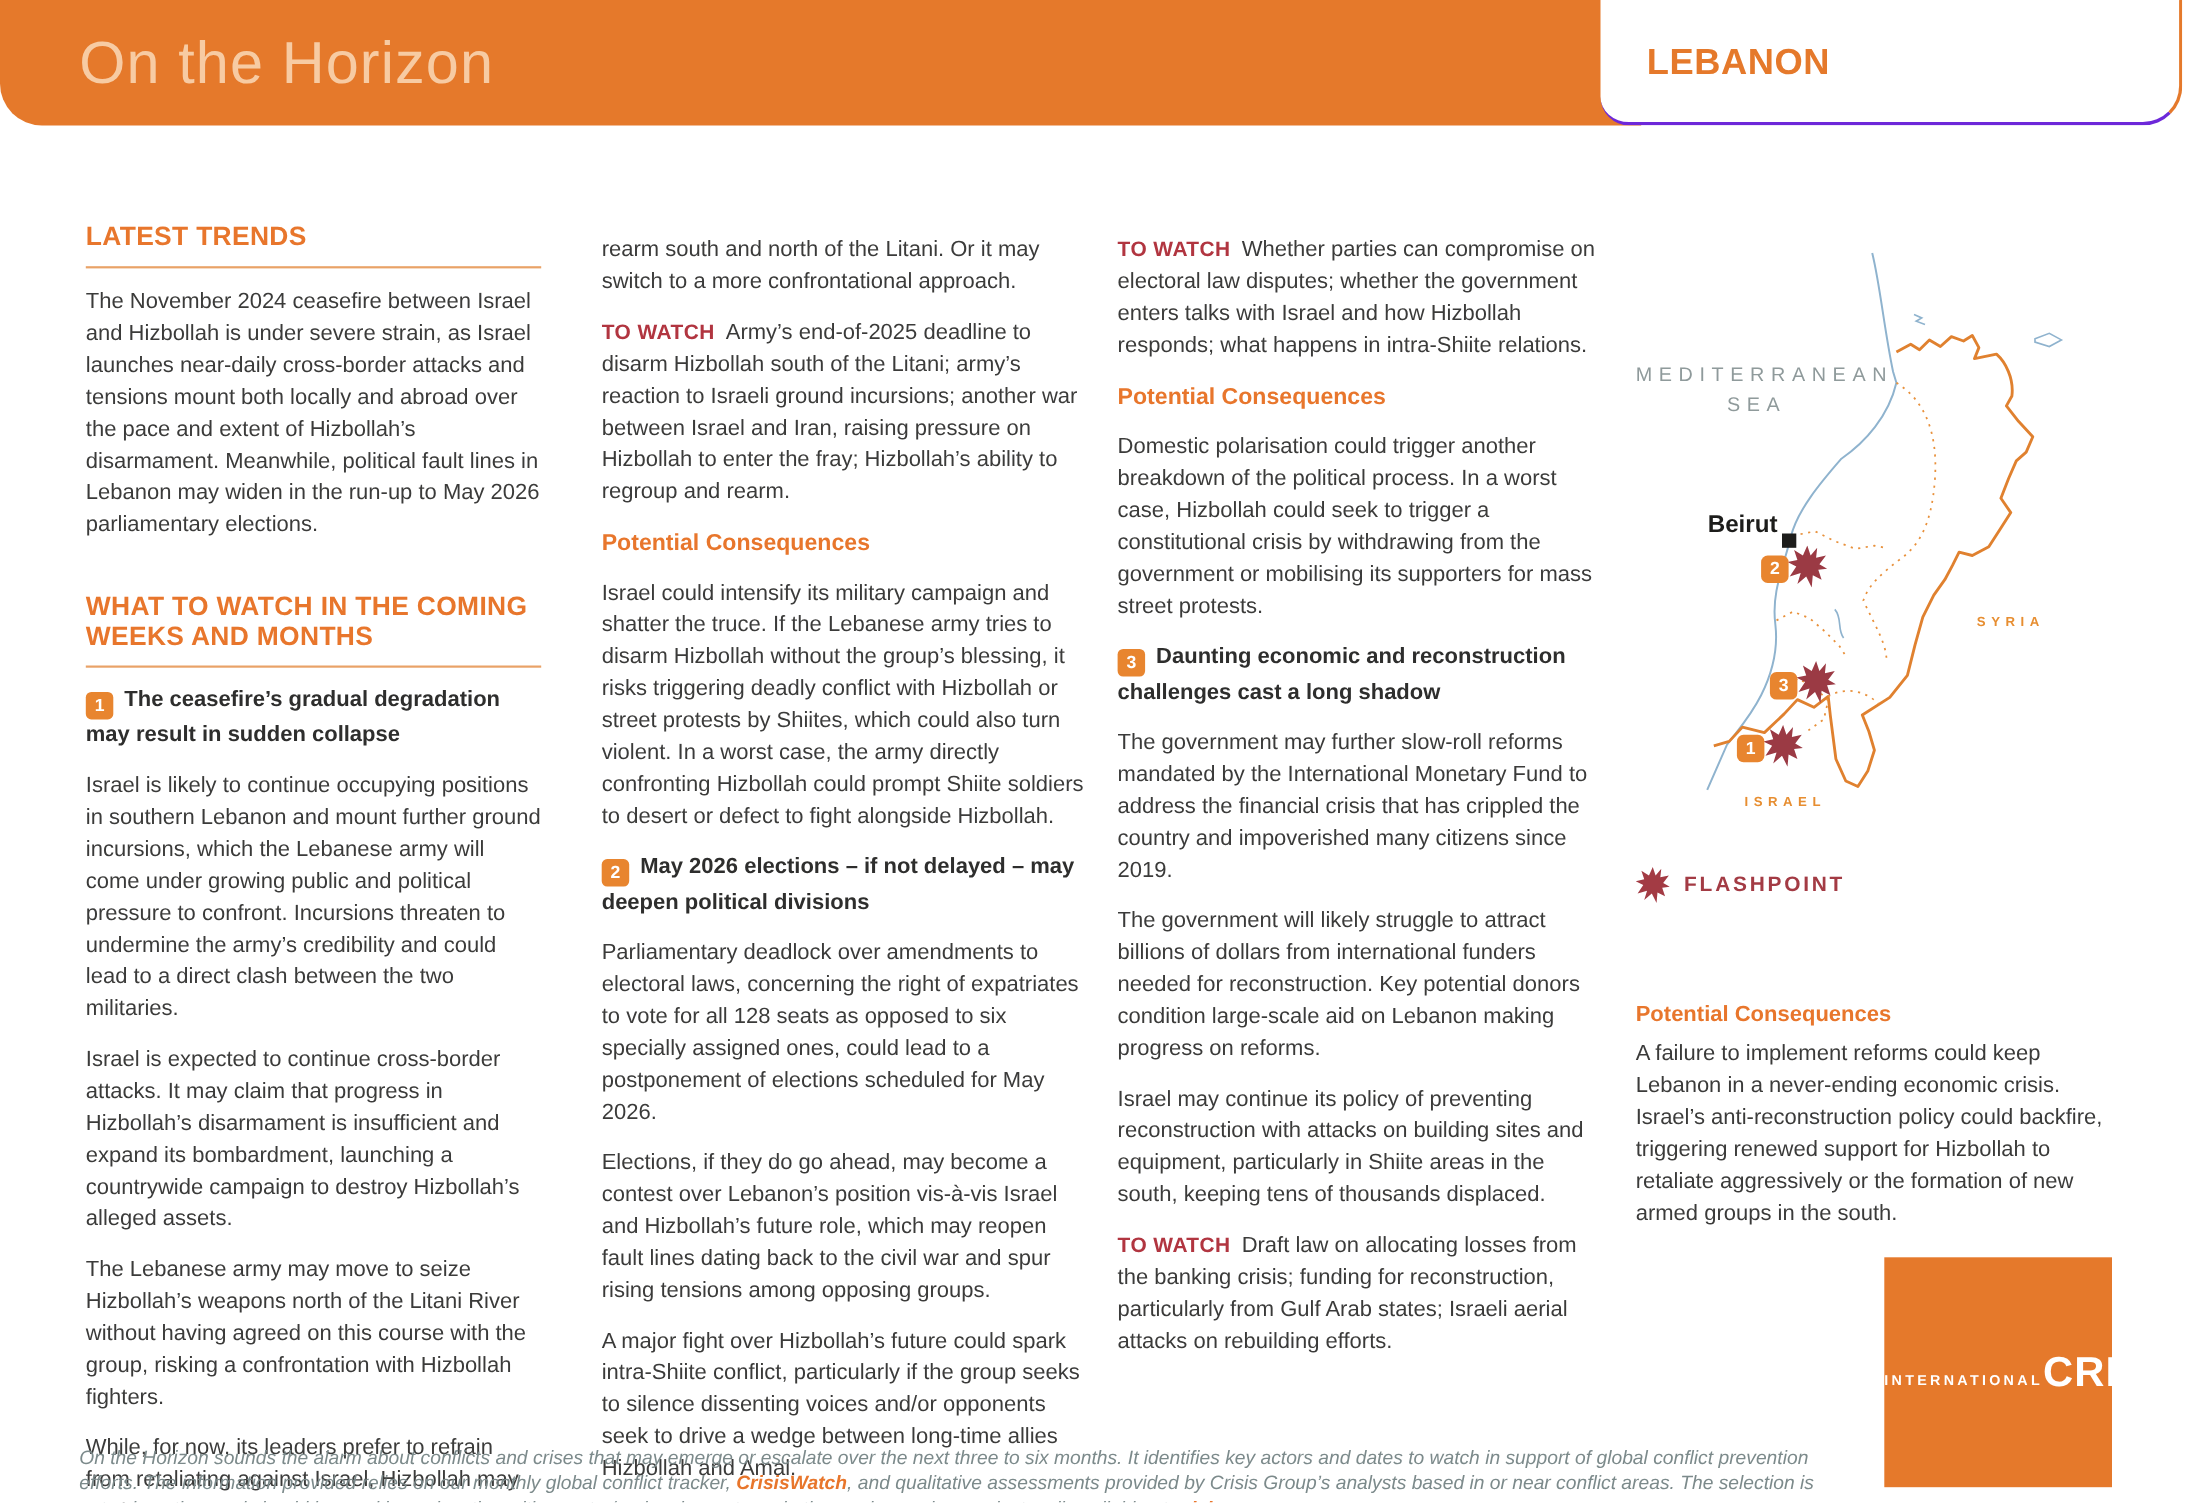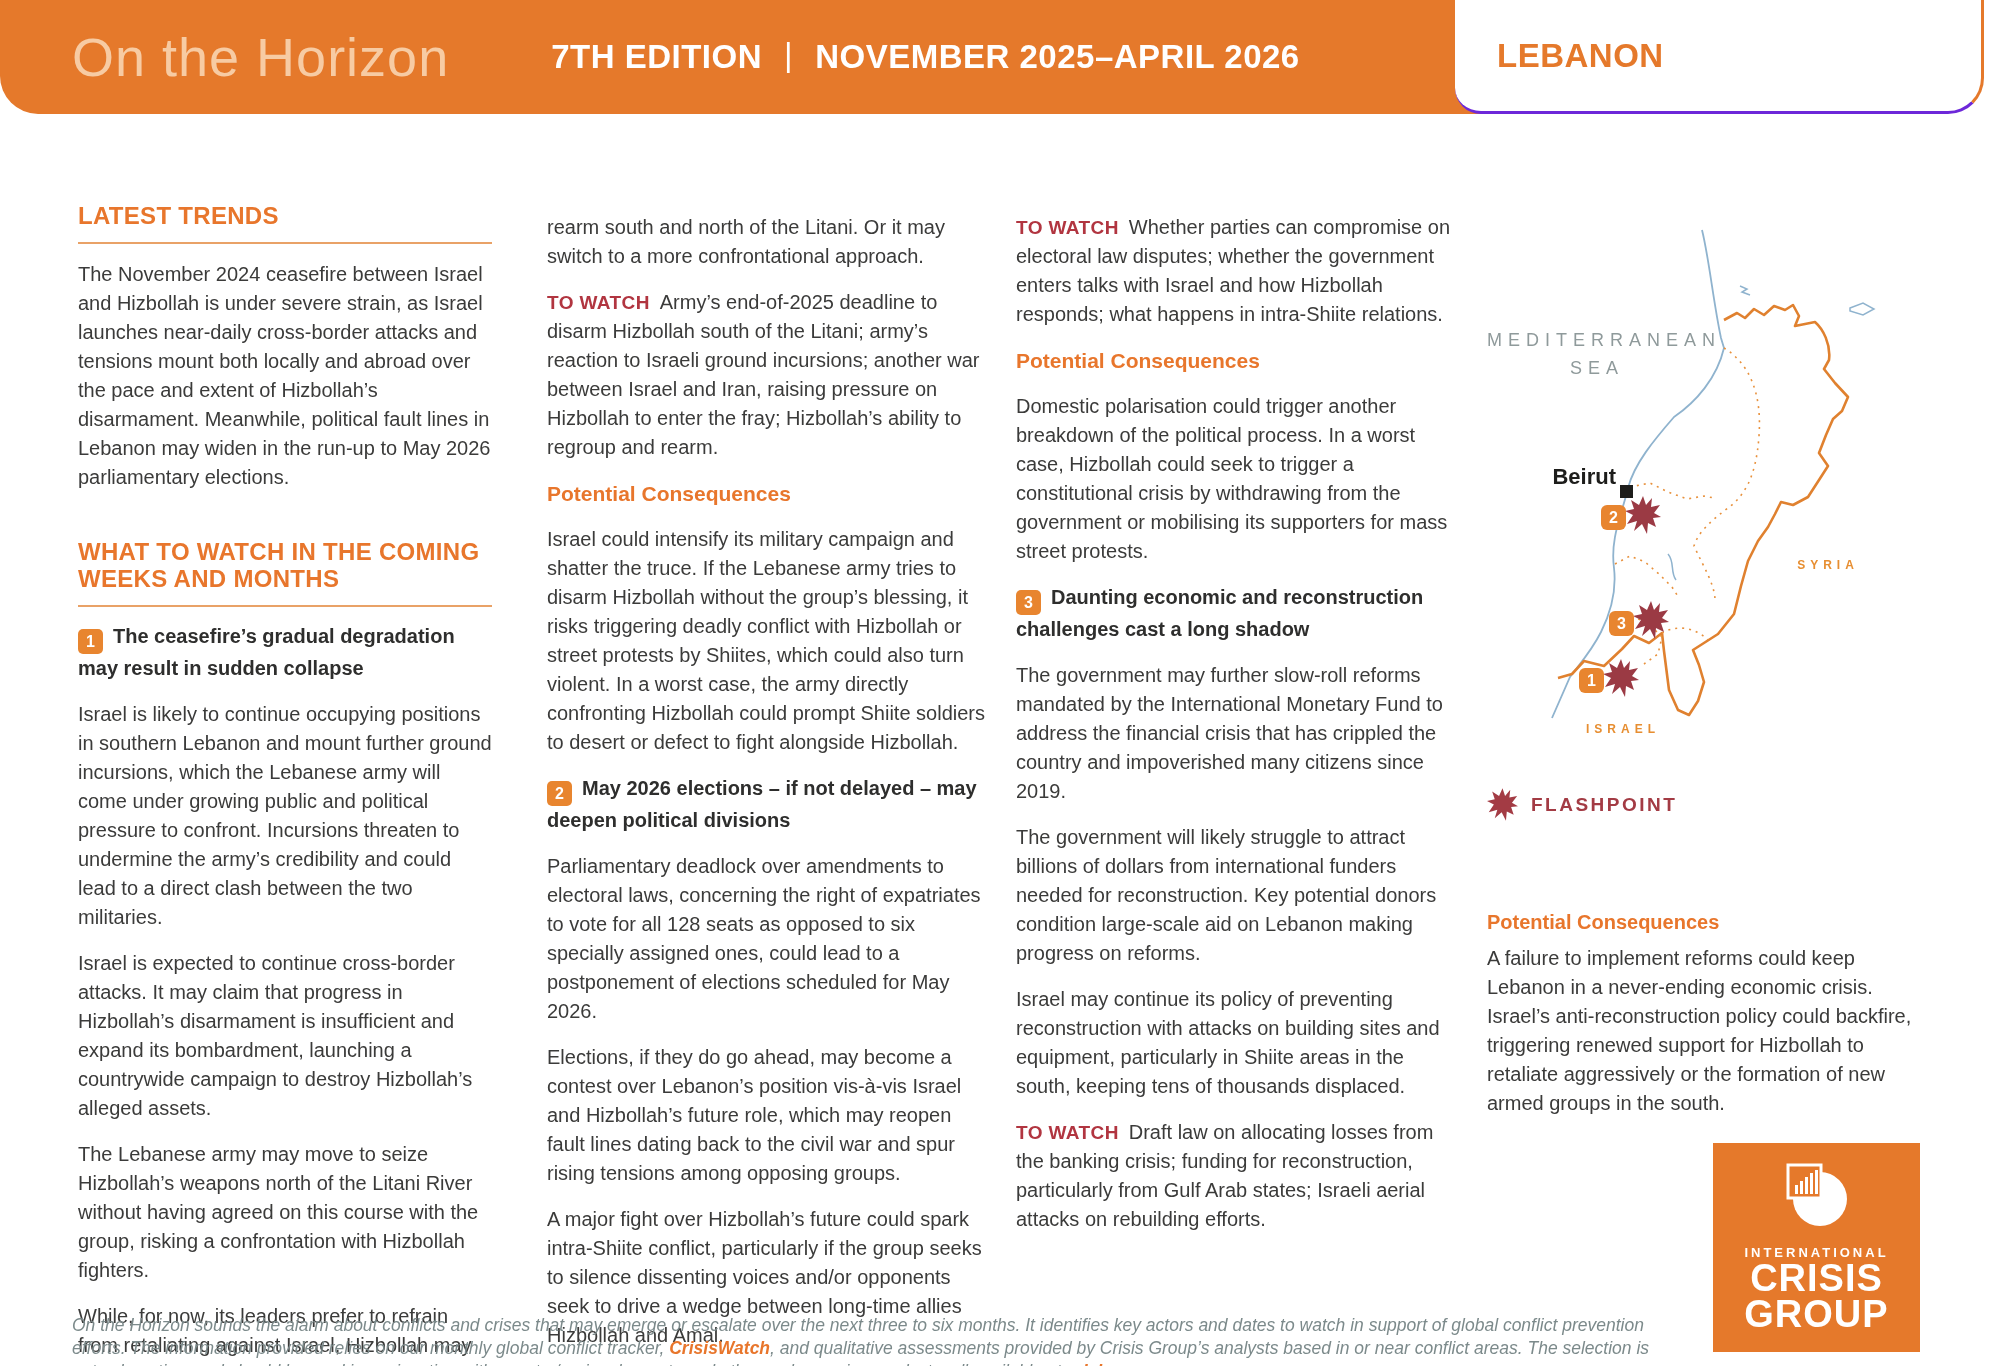--- a/index.html
+++ b/index.html
@@ -47,42 +47,37 @@
           box-shadow:0 0 0 2px rgba(255,255,255,0.0);}
   .burst{position:absolute;}
   .legend{position:absolute;left:1487px;top:788px;display:flex;align-items:center;gap:13px;}
   .legend-text{color:#a33b44;font-size:19px;font-weight:bold;letter-spacing:2.5px;}
   .side-pc{position:absolute;left:1487px;top:908px;width:432px;}
   .side-pc .pc-head{margin-top:0;}
   .side-pc p{font-size:20px;line-height:29px;margin:7px 0 0 0;}
 
   
   .logo{position:absolute;left:1713px;top:1143px;width:207px;height:209px;background:#e5792b;
-        display:flex;flex-direction:column;align-items:center;}
+        display:flex;flex-direction:row;align-items:center;}
   .logo-l1{color:#fff;font-size:13px;letter-spacing:3px;font-weight:bold;margin-top:14px;}
   .logo-l2,.logo-l3{color:#fff;font-size:38px;font-weight:bold;letter-spacing:1px;line-height:36px;}
 
   
   .footer{position:absolute;left:72px;top:1314px;width:1578px;font-size:17.5px;line-height:23px;
           font-style:italic;color:#7c8a8b;}
   .footer .olink{color:#e8762c;font-weight:bold;text-decoration:none;font-style:italic;}
 </style>
 </head>
 <body>
 
 <div class="canvas">
 
   <div class="hdr-bar"></div>
   <div class="hdr-inner">
     <div class="brand">On the Horizon</div>
-    <div class="edition">
-      <span>7TH EDITION</span>
-      <span class="sep">|</span>
-      <span>NOVEMBER 2025–APRIL 2026</span>
-    </div>
   </div>
   <div class="hdr-tab">
     <div class="country">LEBANON</div>
   </div>
 
   <div class="col" style="left:78px;top:202px;width:414px;">
     <h2 class="sec-head">LATEST TRENDS</h2>
     <div class="rule"></div>
     <p class="intro">The November 2024 ceasefire between Israel and Hizbollah is under severe strain, as Israel launches near-daily cross-border attacks and tensions mount both locally and abroad over the pace and extent of Hizbollah’s disarmament. Meanwhile, political fault lines in Lebanon may widen in the run-up to May 2026 parliamentary elections.</p>
 

